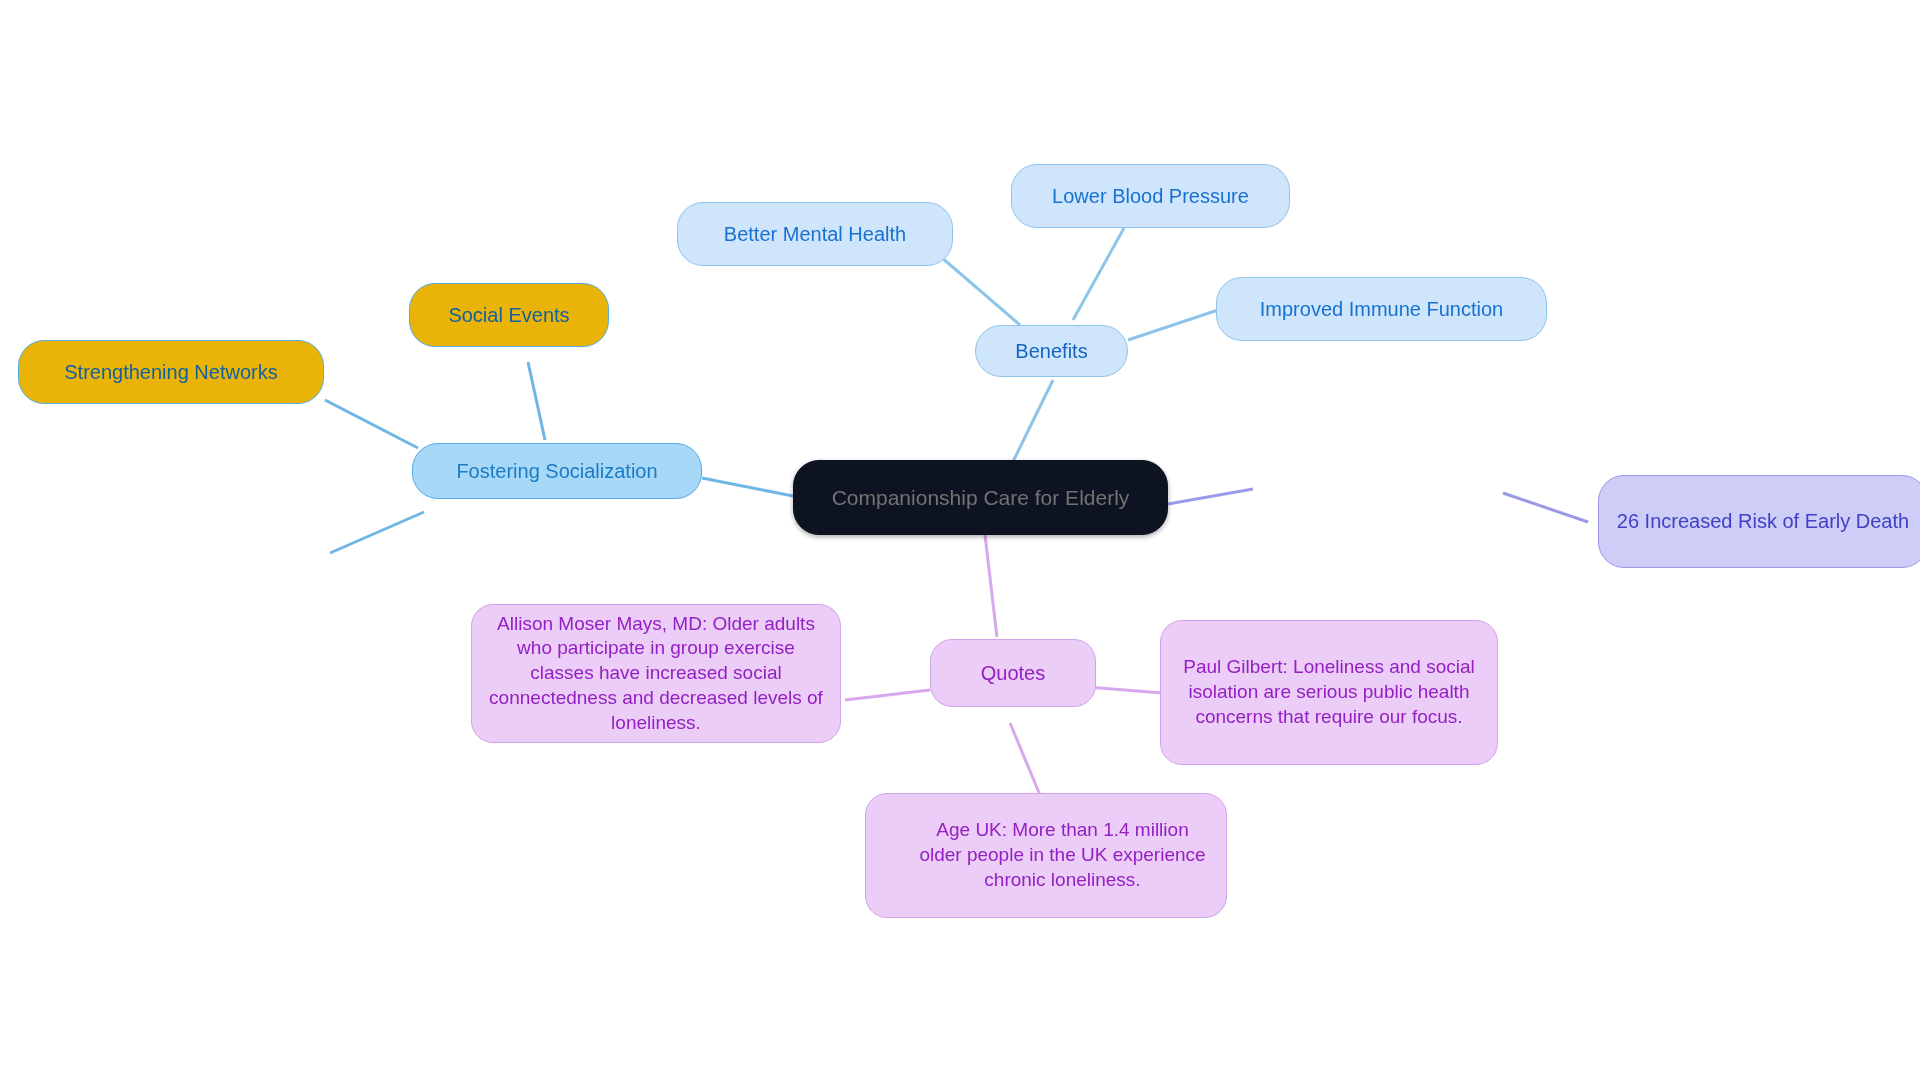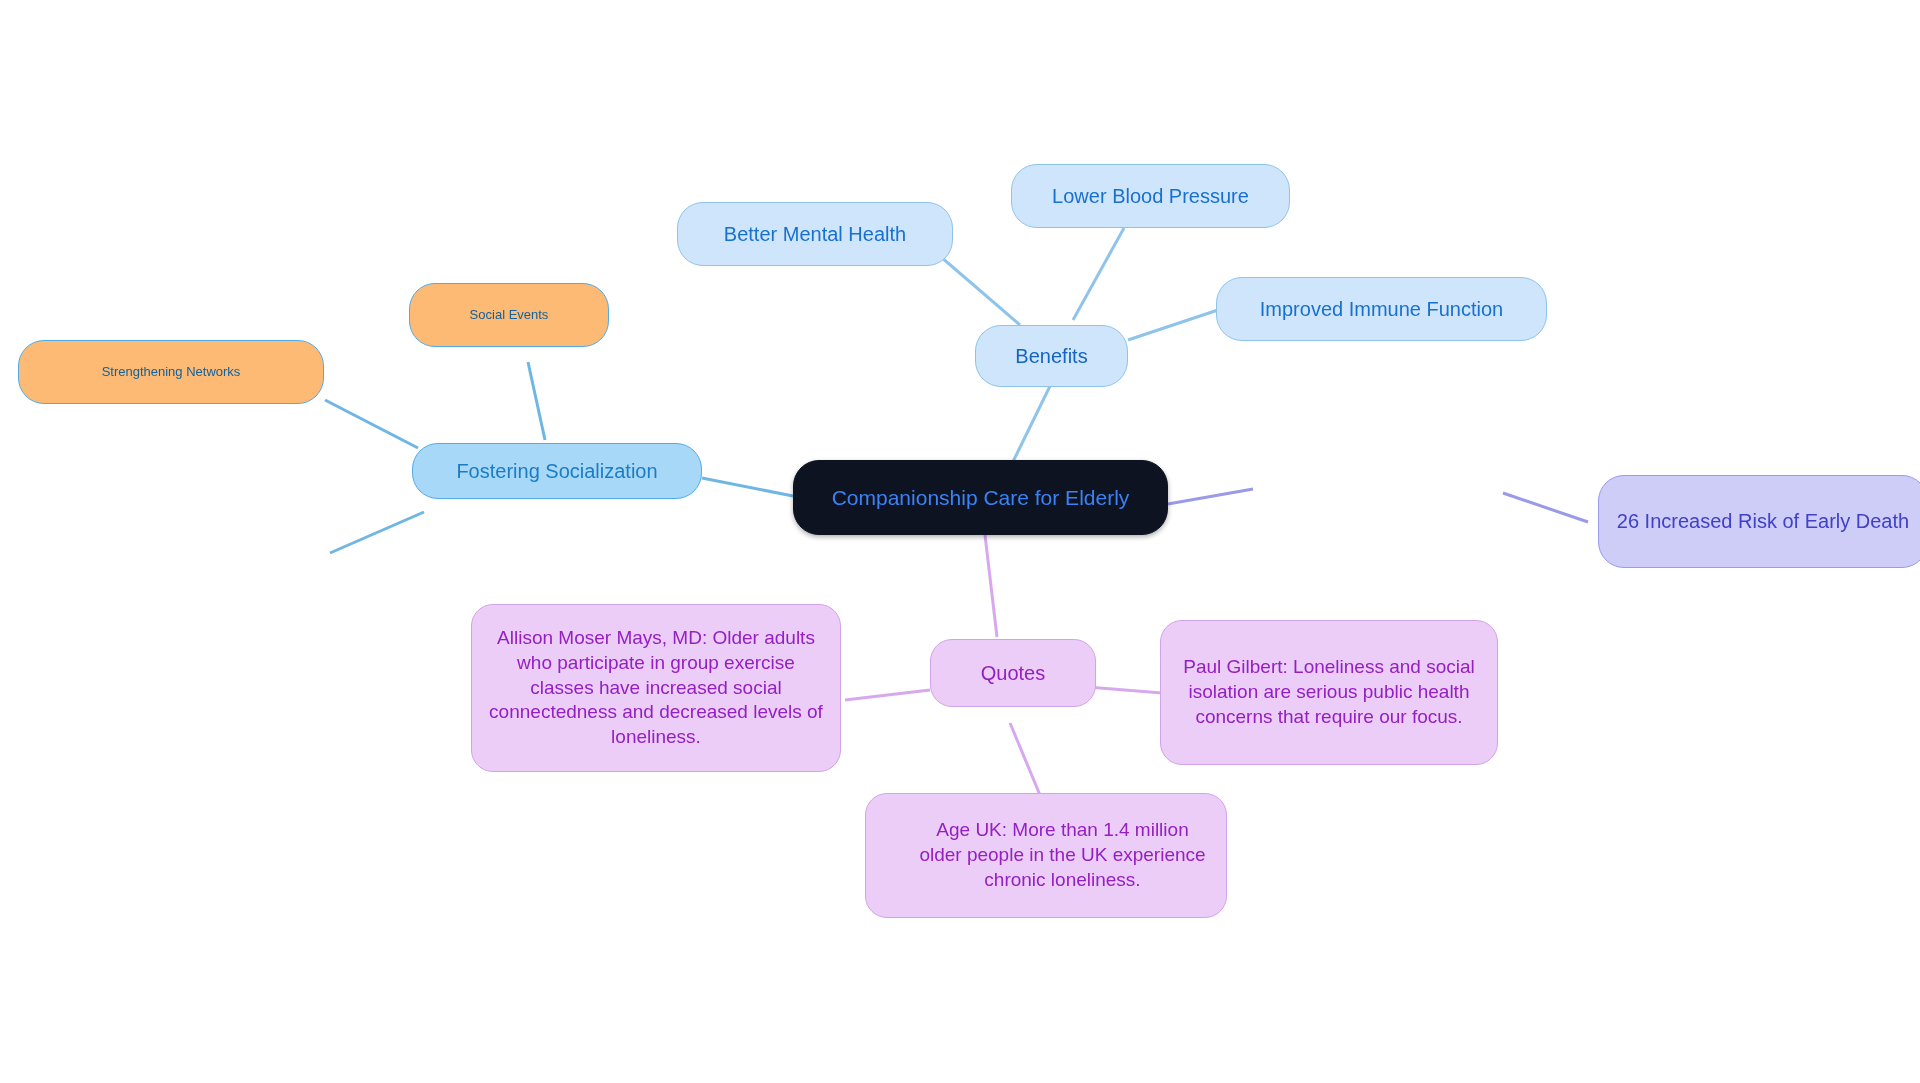--- a/index.html
+++ b/index.html
@@ -44,21 +44,21 @@
   .node-label {
     display: block;
     width: 100%;
     white-space: pre-line;
   }
 
   
   .n-root {
     background: #0d1321;
     border-color: #0d1321;
-    color: #3b82f6;
+    color: #737373;
     border-radius: 26px;
     font-size: 21px;
     box-shadow: 0 2px 5px rgba(0,0,0,0.32);
   }
 
   
   .n-blue-hub {
     background: #cfe5fb;
     border-color: #8fc4ea;
     color: #1565c0;
@@ -77,25 +77,25 @@
   
   .n-sky-hub {
     background: #a8d8f8;
     border-color: #52ace6;
     color: #1b7cc4;
     border-radius: 26px;
     font-size: 20px;
   }
   
   .n-sky-leaf {
-    background: #fdba74;
+    background: #eab308;
     border-color: #52ace6;
     color: #11629f;
     border-radius: 26px;
-    font-size: 13px;
+    font-size: 20px;
   }
   
   .n-indigo {
     background: #cdcdf7;
     border-color: #9a9ae8;
     color: #4040c8;
     border-radius: 26px;
     font-size: 20px;
   }
   
@@ -144,21 +144,21 @@
 
     <line x1="1075" y1="686" x2="1162" y2="693" stroke="#d8a8ee" stroke-width="3"></line>
 
     <line x1="1010" y1="723" x2="1040" y2="795" stroke="#d8a8ee" stroke-width="3"></line>
   </svg>
 
   <div class="node n-root" style="left:793px; top:460px; width:375px; height:75px;">
     <span class="node-label">Companionship Care for Elderly</span>
   </div>
 
-  <div class="node n-blue-hub" style="left:975px; top:325px; width:153px; height:62px;">
+  <div class="node n-blue-hub" style="left:975px; top:325px; width:153px; height:52px;">
     <span class="node-label">Benefits</span>
   </div>
 
   <div class="node n-blue-leaf" style="left:1011px; top:164px; width:279px; height:64px;">
     <span class="node-label">Lower Blood Pressure</span>
   </div>
 
   <div class="node n-blue-leaf" style="left:677px; top:202px; width:276px; height:64px;">
     <span class="node-label">Better Mental Health</span>
   </div>
@@ -182,21 +182,21 @@
 
 
   <div class="node n-indigo" style="left:1586px; top:475px; width:330px; height:93px;margin-left:12px;">
     <span class="node-label">26 Increased Risk of Early Death</span>
   </div>
 
   <div class="node n-orchid" style="left:930px; top:639px; width:166px; height:68px;">
     <span class="node-label">Quotes</span>
   </div>
 
-  <div class="node n-orchid quote-box" style="left:471px; top:604px; width:370px; height:168px;">
+  <div class="node n-orchid quote-box" style="left:471px; top:604px; width:370px; height:139px;">
     <span class="node-label">Allison Moser Mays, MD: Older adults who participate in group exercise classes have increased social connectedness and decreased levels of loneliness.</span>
   </div>
 
   <div class="node n-orchid quote-box" style="left:1160px; top:620px; width:338px; height:145px;">
     <span class="node-label">Paul Gilbert: Loneliness and social isolation are serious public health concerns that require our focus.</span>
   </div>
 
   <div class="node n-orchid quote-box" style="left:865px; top:793px; width:362px; height:125px;padding-left:47px;">
     <span class="node-label">Age UK: More than 1.4 million older people in the UK experience chronic loneliness.</span>
   </div>

